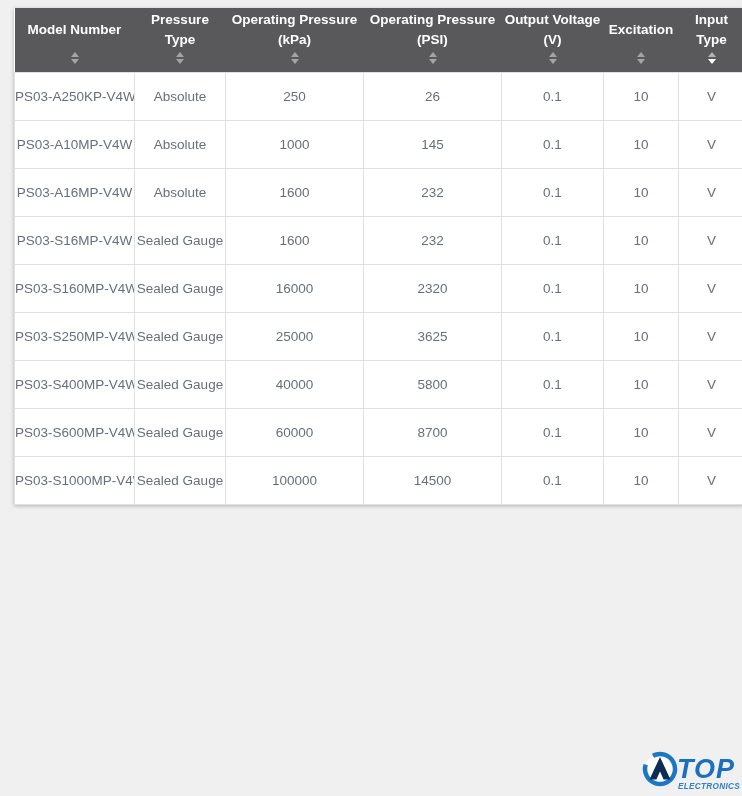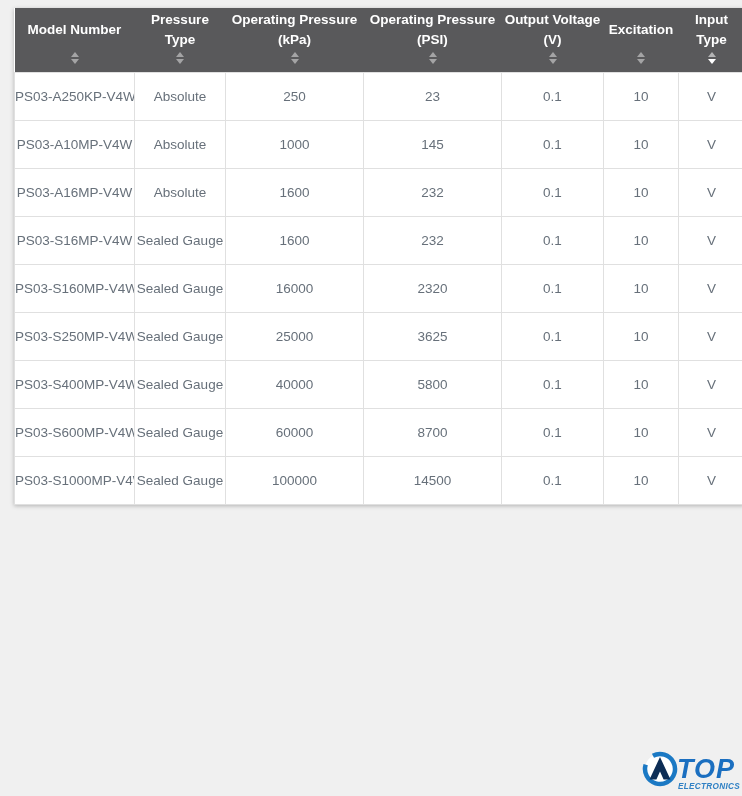--- a/index.html
+++ b/index.html
@@ -134,21 +134,21 @@
               </div>
             </div>
           </th>
         </tr>
     </thead>
     <tbody>
         <tr>
           <td>PS03-A250KP-V4W</td>
           <td>Absolute</td>
           <td>250</td>
-          <td>23</td>
+          <td>26</td>
           <td>0.1</td>
           <td>10</td>
           <td>V</td>
         </tr>
         <tr>
           <td>PS03-A10MP-V4W</td>
           <td>Absolute</td>
           <td>1000</td>
           <td>145</td>
           <td>0.1</td>

